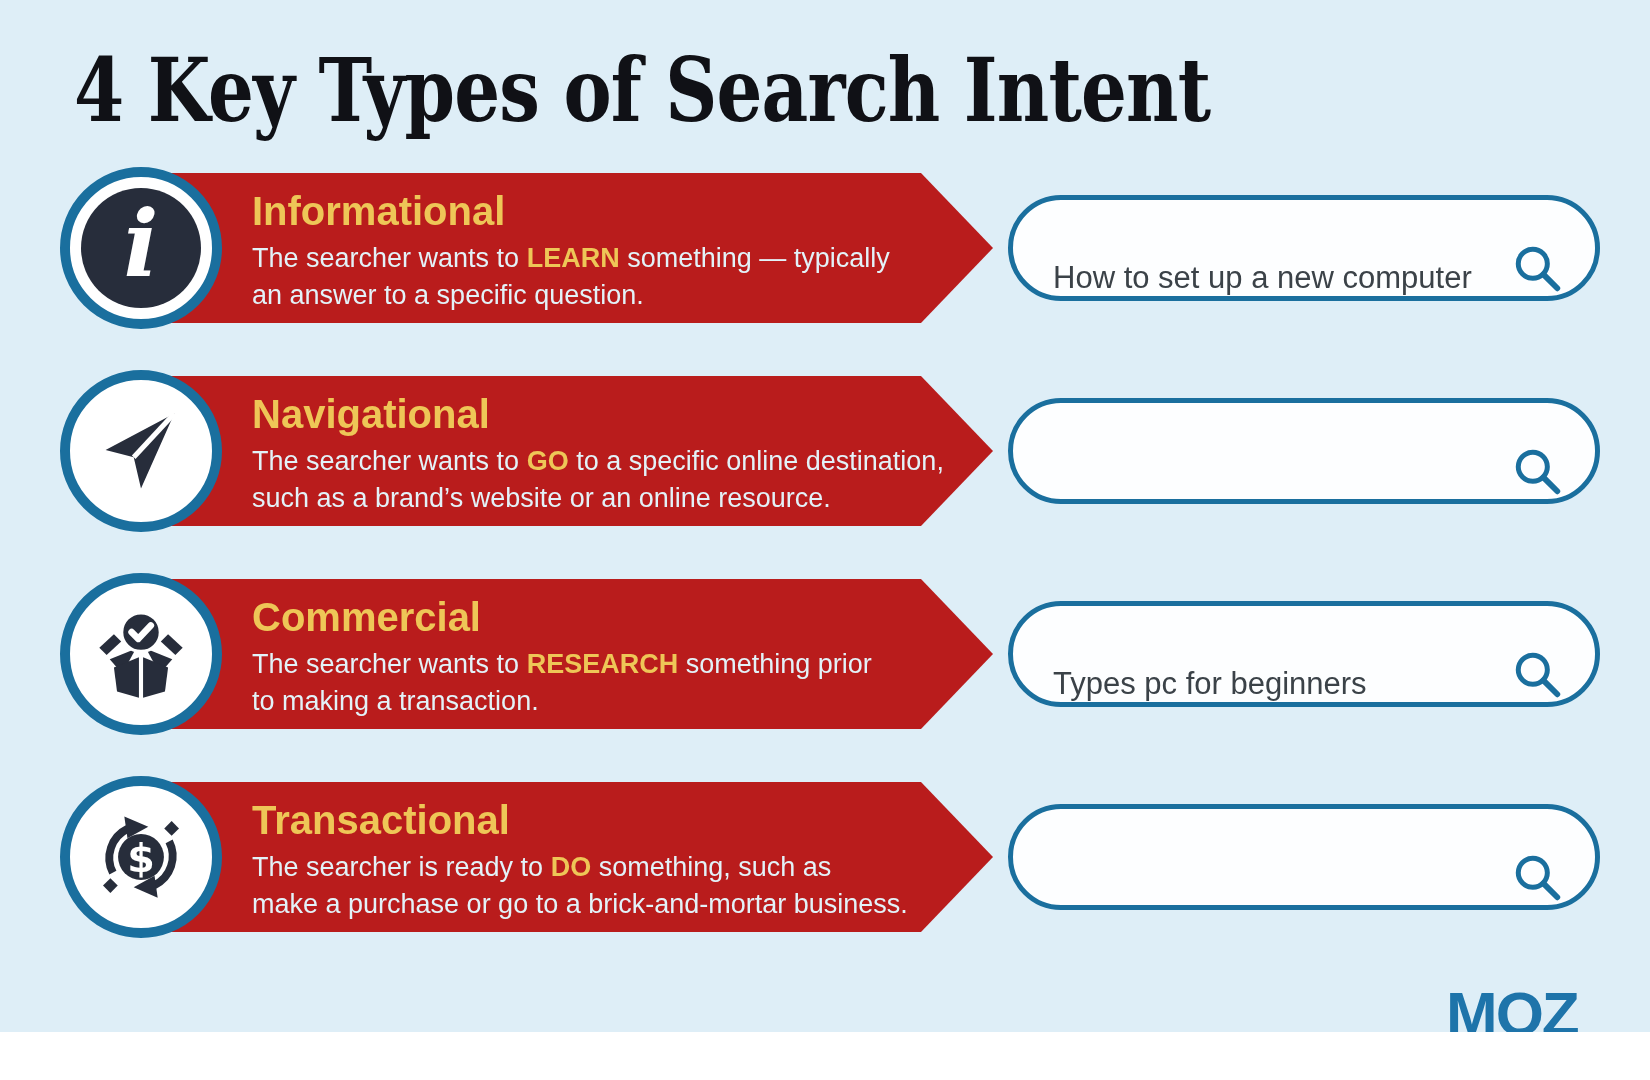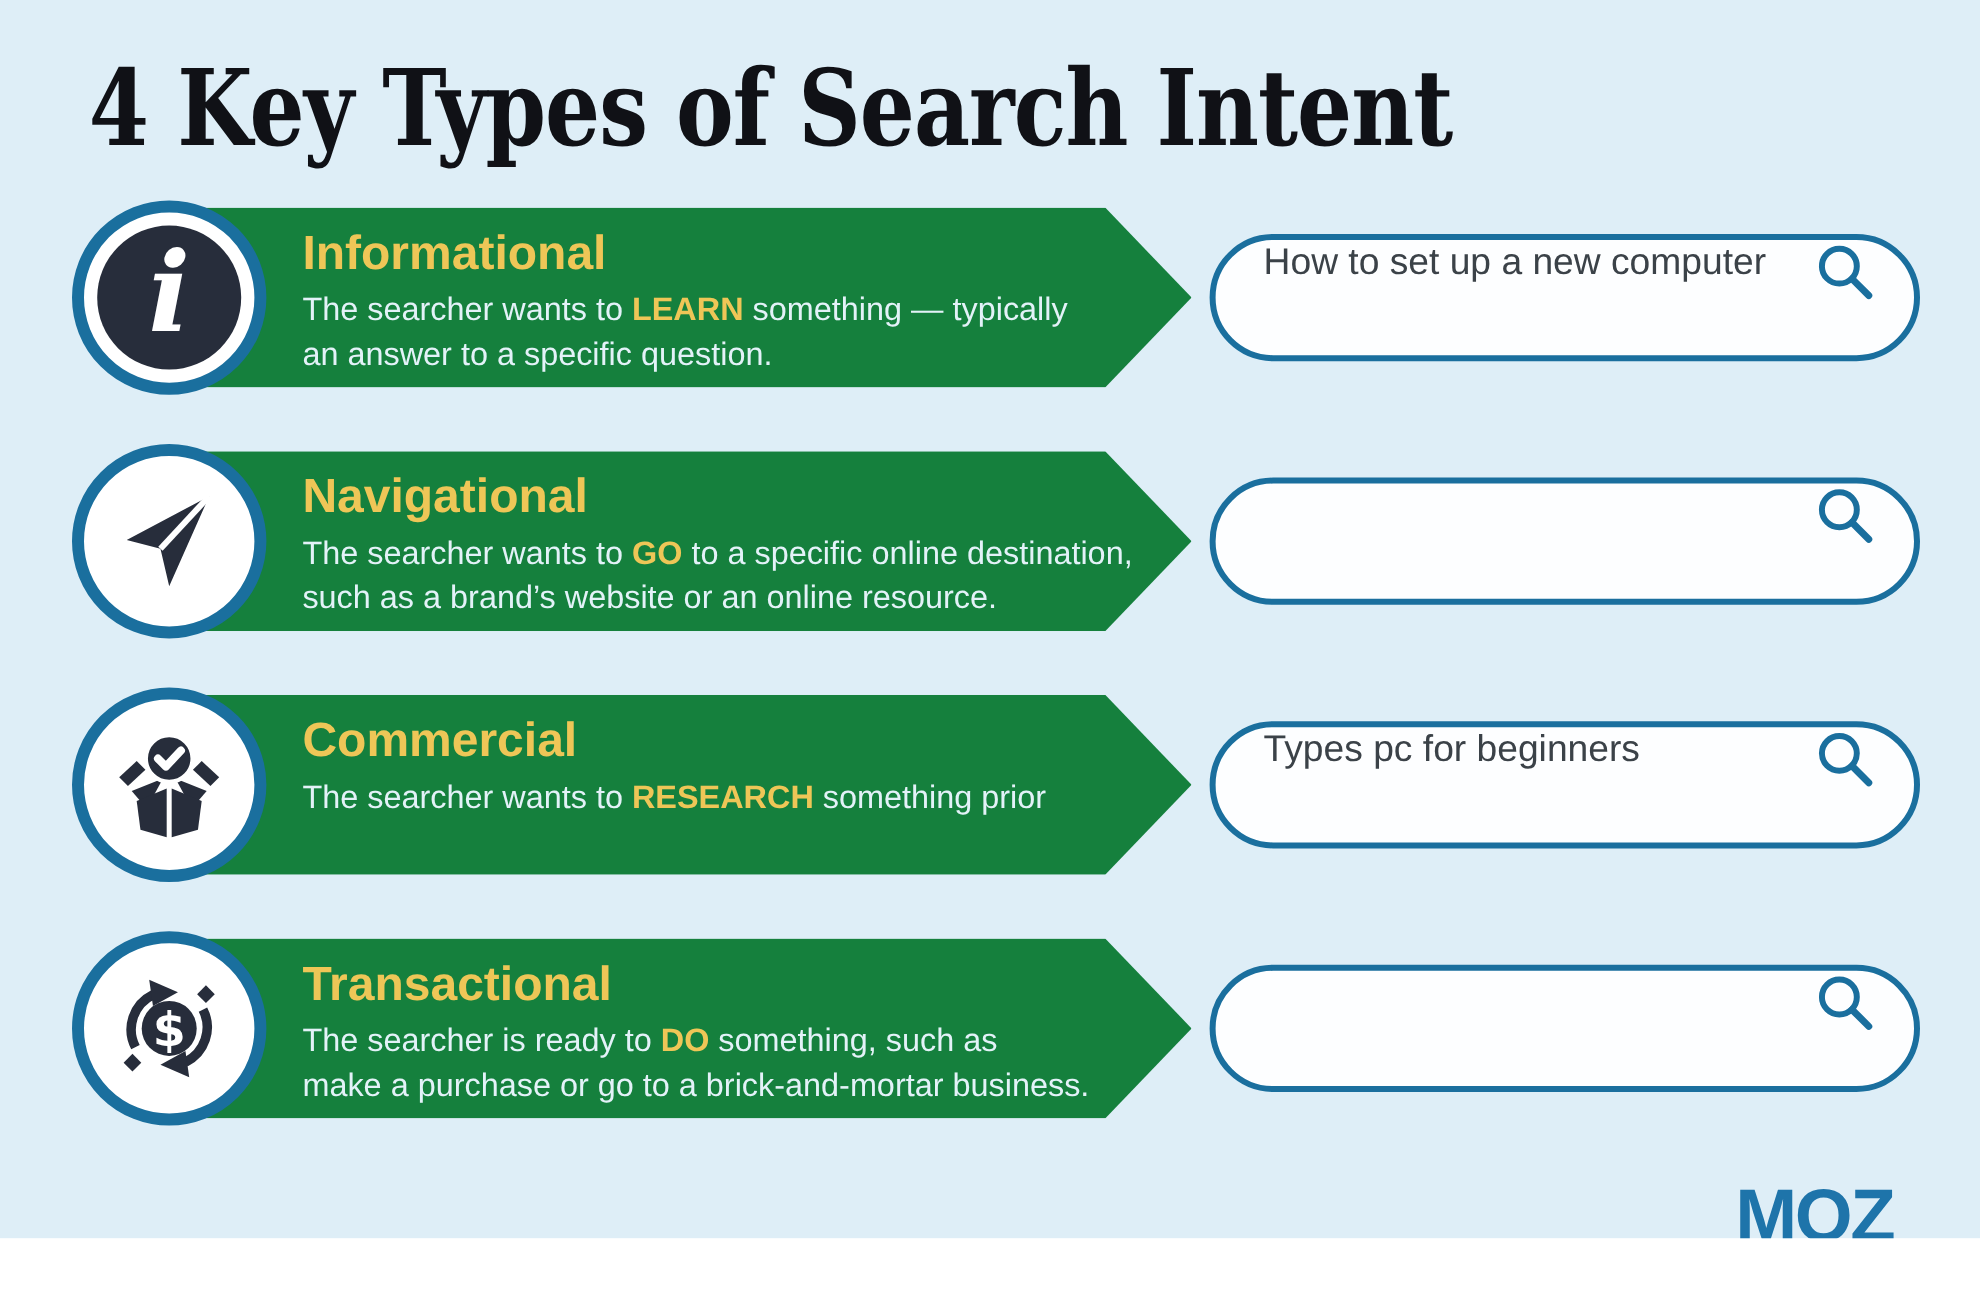--- a/index.html
+++ b/index.html
@@ -20,21 +20,21 @@
     letter-spacing:-1px;
     white-space:nowrap;
     transform:scaleX(.82);
     transform-origin:0 0;
   }
   
   .row{position:absolute;left:0;width:1650px;height:150px;}
   .banner{
     position:absolute;left:140px;top:0;
     width:853px;height:150px;
-    background:#15803d;
+    background:#b91c1c;
     clip-path:polygon(0 0,calc(100% - 72px) 0,100% 50%,calc(100% - 72px) 100%,0 100%);
     box-sizing:border-box;
     padding:15px 90px 0 112px;
   }
   .row-title{
     margin:0;
     font-size:40px;line-height:46px;
     font-weight:bold;
     color:#eec657;
   }
@@ -69,21 +69,21 @@
   }
   .glyph{width:100px;height:100px;}
   
   .pill{
     position:absolute;left:1008px;top:22px;
     width:592px;height:106px;
     box-sizing:border-box;
     background:#fdfeff;
     border:5px solid #1a6f9e;
     border-radius:53px;
-    display:flex;align-items:flex-start;
+    display:flex;align-items:flex-end;
     padding:0 30px 0 40px;
   }
   .query{
     font-size:31px;color:#3b4248;
     white-space:nowrap;
   }
   .mag{width:54px;height:54px;margin-left:auto;flex:none;}
   
   .logo{
     position:absolute;left:1446px;top:978px;
@@ -132,21 +132,21 @@
       <svg class="mag" viewBox="0 0 26 26">
         <circle cx="10.5" cy="10.5" r="7" fill="none" stroke="#1a6f9e" stroke-width="2.4"></circle>
         <line x1="15.6" y1="15.6" x2="22.3" y2="22.3" stroke="#1a6f9e" stroke-width="2.8" stroke-linecap="round"></line>
       </svg>
     </div>
   </section>
 
   <section class="row" style="top:579px">
     <div class="banner">
       <h2 class="row-title">Commercial</h2>
-      <p class="row-desc"><span>The searcher wants to </span><span class="kw">RESEARCH</span><span> something prior</span><br></p>
+      <p class="row-desc"><span>The searcher wants to </span><span class="kw">RESEARCH</span><span> something prior</span><br><span>to making a transaction.</span></p>
     </div>
     <div class="badge">
       <svg class="glyph" viewBox="0 0 48 48">
         <polygon points="4,21 11,14.5 14.5,18 7.5,24.5" fill="#272d3b"></polygon>
         <polygon points="44,21 37,14.5 33.5,18 40.5,24.5" fill="#272d3b"></polygon>
         <polygon points="9,26.5 21.5,21.5 15,33.5" fill="#272d3b"></polygon>
         <polygon points="39,26.5 26.5,21.5 33,33.5" fill="#272d3b"></polygon>
         <polygon points="11,30.5 23,25.5 23,45 12.5,42" fill="#272d3b"></polygon>
         <polygon points="37,30.5 25,25.5 25,45 35.5,42" fill="#272d3b"></polygon>
         <circle cx="24" cy="13.5" r="9.3" fill="#272d3b" stroke="#ffffff" stroke-width="1.6"></circle>

